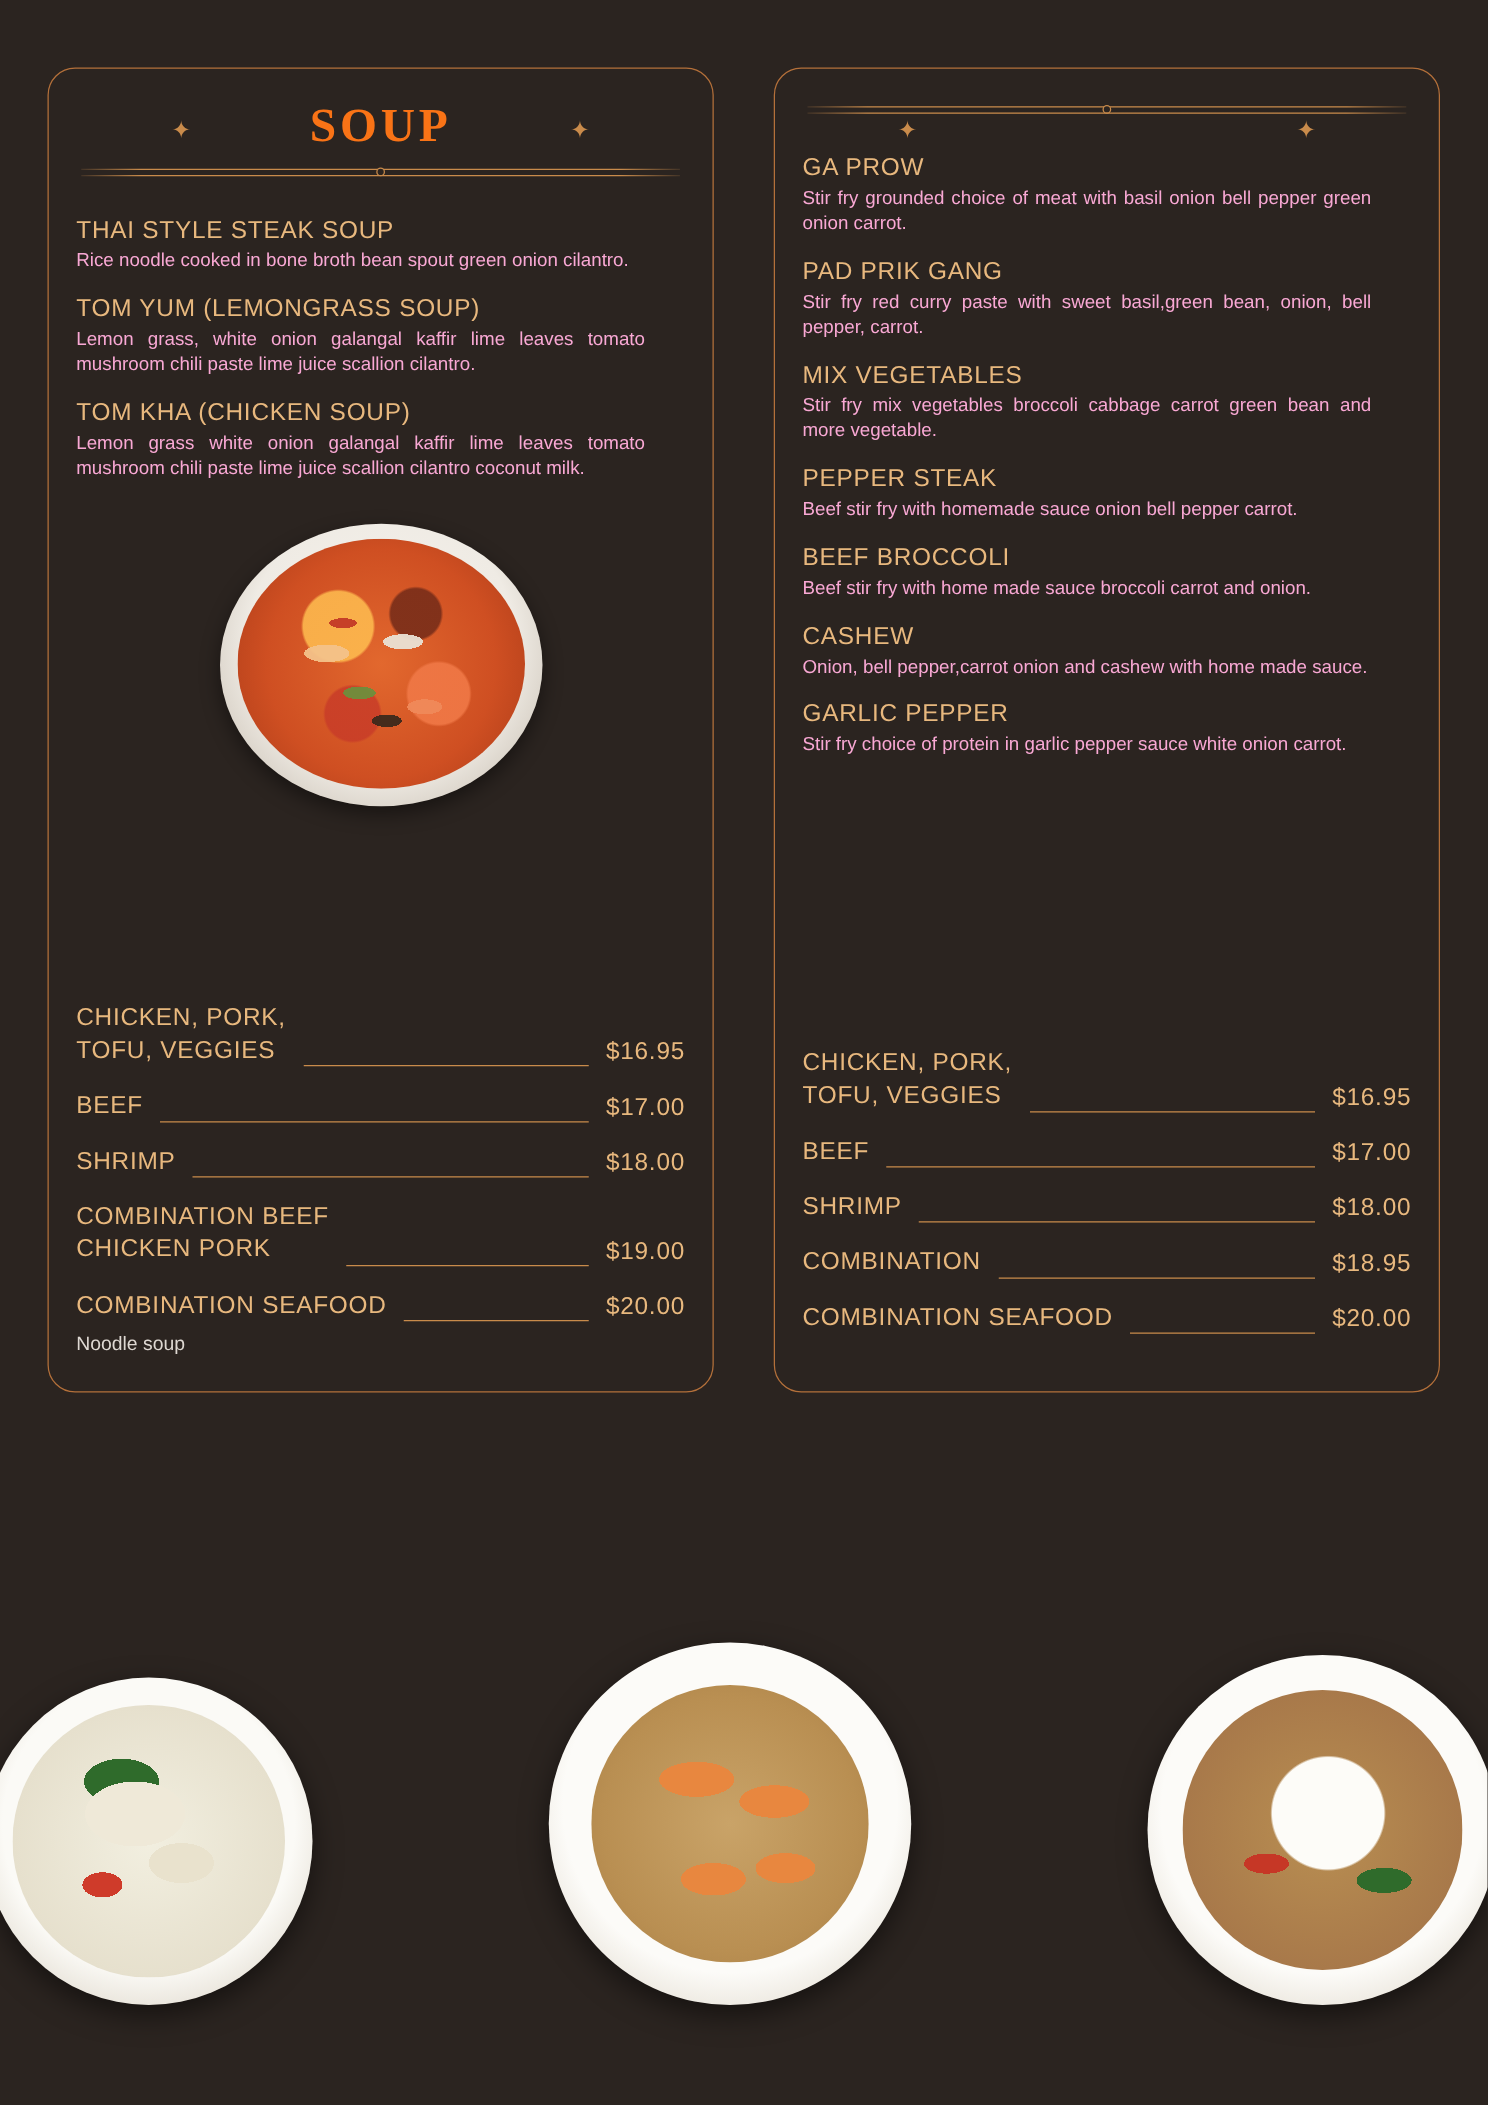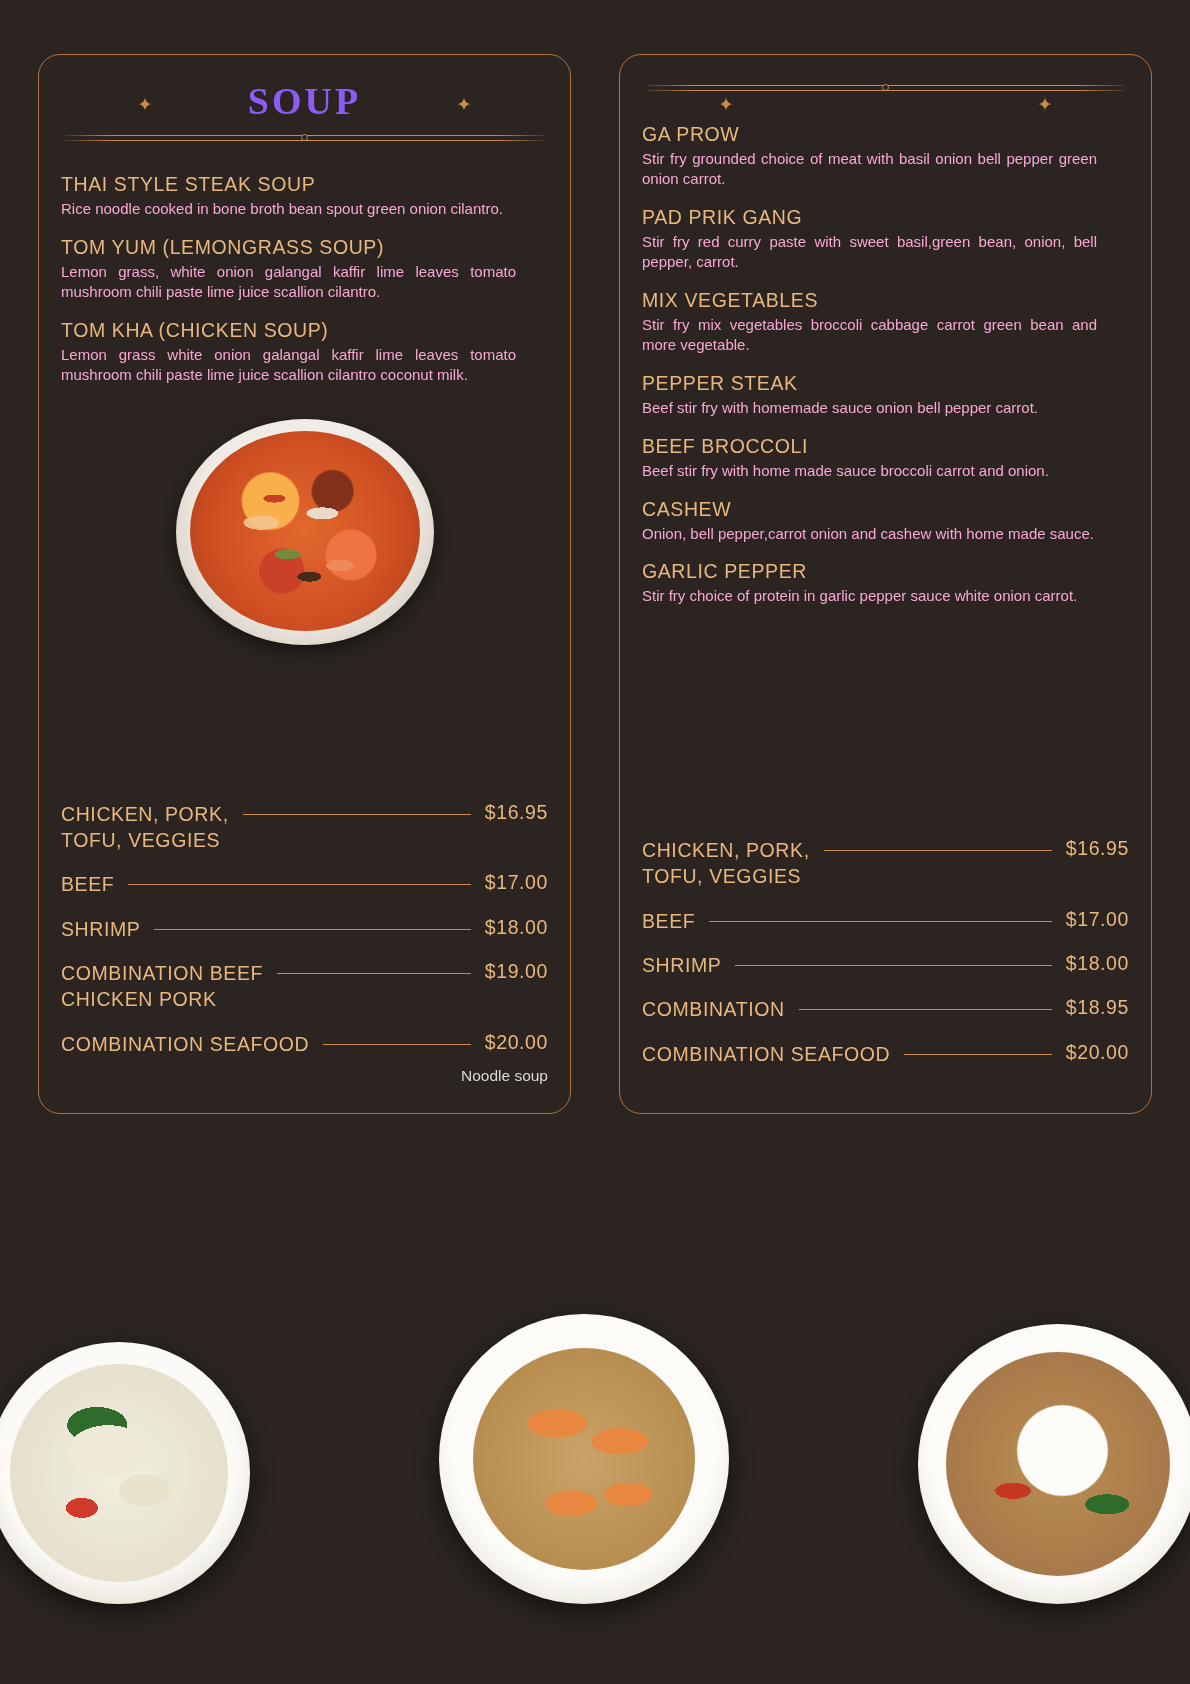--- a/index.html
+++ b/index.html
@@ -31,21 +31,21 @@
   }
   .panel-head {
     text-align: center;
     position: relative;
     padding-bottom: 6px;
   }
   .panel-title {
     font-family: "Liberation Serif", serif;
     font-size: 38px;
     letter-spacing: 3px;
-    color: #8b5cf6;
+    color: #f97316;
     font-weight: 700;
     line-height: 1.1;
     margin-bottom: 10px;
   }
   .star {
     position: absolute;
     top: 14px;
     color: #c98b4b;
     font-size: 19px;
     line-height: 1;
@@ -128,40 +128,39 @@
       radial-gradient(ellipse 12px 5px at 52% 74%, #3d2a1c 0 100%, rgba(0,0,0,0) 100%),
       radial-gradient(ellipse 11px 4px at 36% 32%, #c33a26 0 100%, rgba(0,0,0,0) 100%);
     opacity: 0.95;
   }
   .prices {
     margin-top: auto;
     padding-top: 10px;
   }
   .price-row {
     display: flex;
-    align-items: flex-start;
+    align-items: flex-end;
     color: #e8b87e;
     font-size: 19.5px;
     letter-spacing: 0.6px;
     margin-bottom: 18px;
   }
   .price-label { white-space: pre-line; line-height: 1.35; }
   .price-line {
     flex: 1;
     height: 1px;
     background: #c98b4b;
     margin: 13px 14px 0 14px;
     min-width: 26px;
   }
   .price-value { white-space: nowrap; }
   .price-note {
     color: #ded8d2;
     font-size: 15.5px;
     margin-top: -8px;
-    text-align: right;
   }
   .gallery {
     position: absolute;
     left: 0; right: 0; bottom: 0;
     height: 420px;
     display: flex;
     justify-content: space-between;
     align-items: flex-end;
     padding: 0 0 80px 0;
   }

